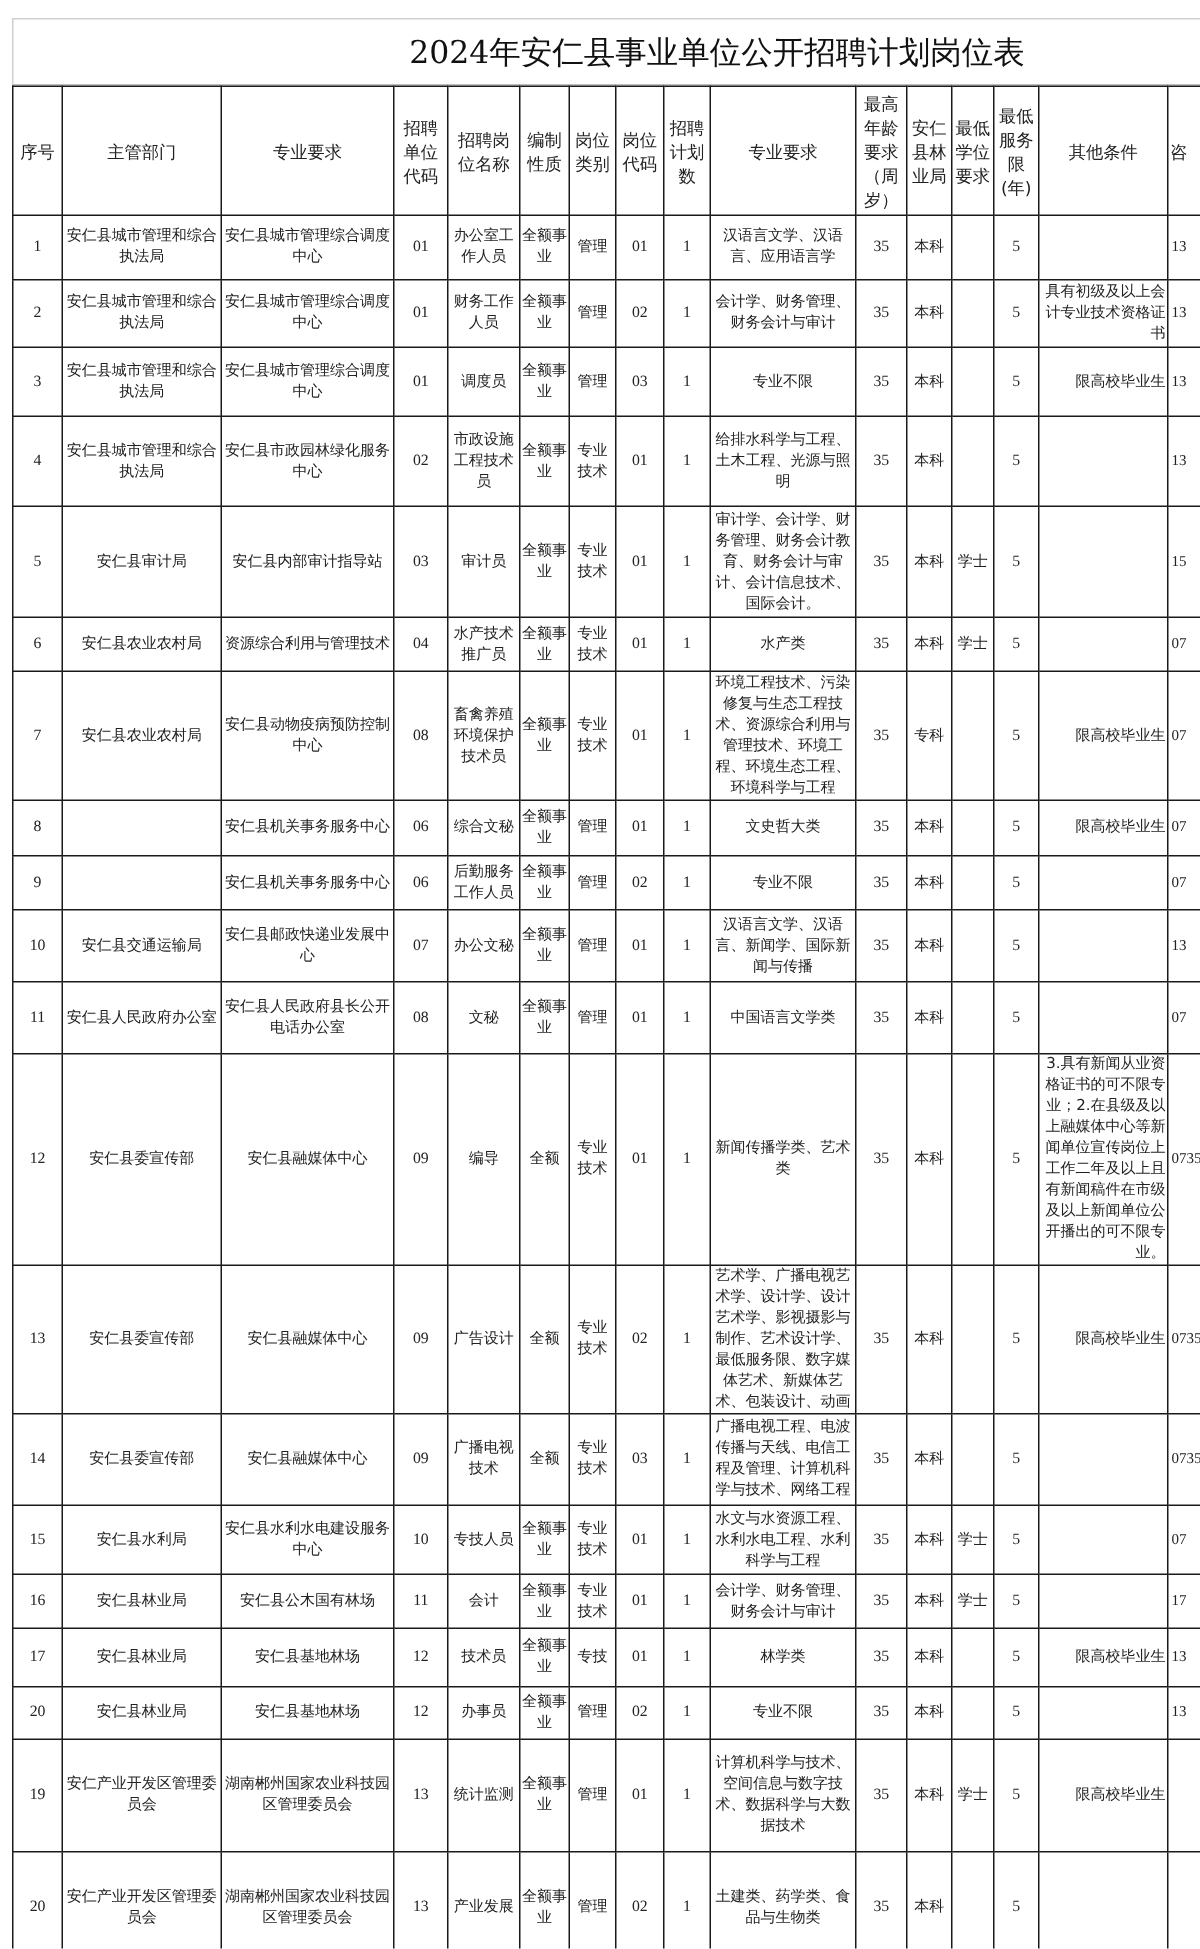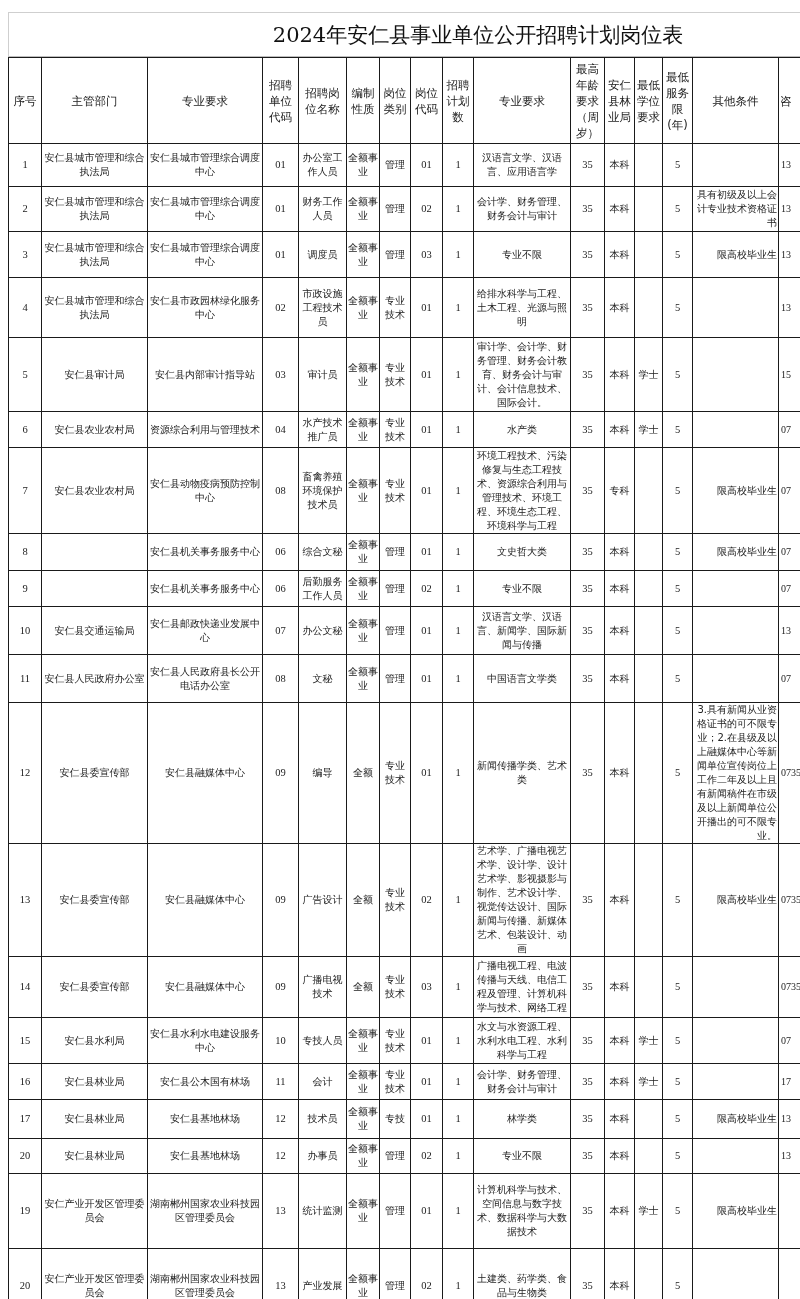--- a/index.html
+++ b/index.html
@@ -278,21 +278,21 @@
         <tr style="height: 98px;">
           <td class="num">13</td>
           <td>安仁县委宣传部</td>
           <td>安仁县融媒体中心</td>
           <td class="num">09</td>
           <td>广告设计</td>
           <td>全额</td>
           <td>专业技术</td>
           <td class="num">02</td>
           <td class="num">1</td>
-          <td>艺术学、广播电视艺术学、设计学、设计艺术学、影视摄影与制作、艺术设计学、视觉传达设计、国际新闻与传播、新媒体艺术、包装设计、动画</td>
+          <td>艺术学、广播电视艺术学、设计学、设计艺术学、影视摄影与制作、艺术设计学、最低服务限、数字媒体艺术、新媒体艺术、包装设计、动画</td>
           <td class="num">35</td>
           <td>本科</td>
           <td></td>
           <td class="num">5</td>
           <td class="left">限高校毕业生</td>
           <td class="cut">0735</td>
         </tr>
         <tr style="height: 61px;">
           <td class="num">14</td>
           <td>安仁县委宣传部</td>

